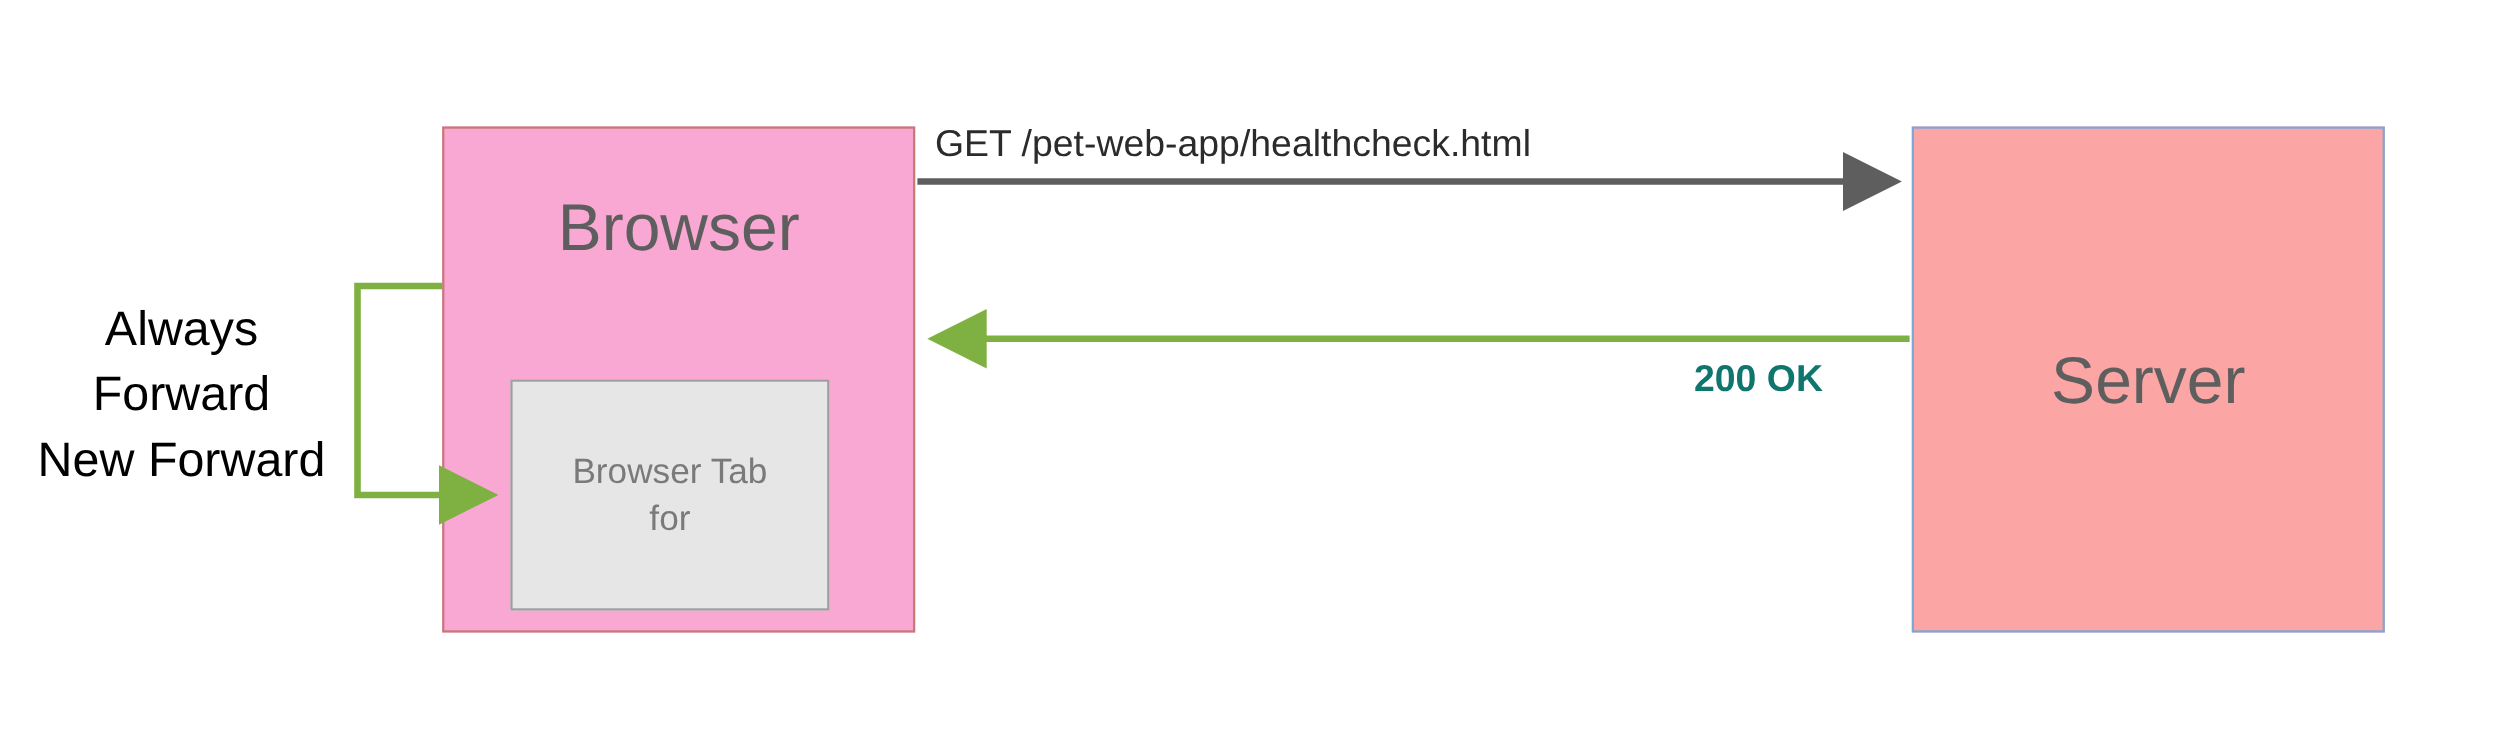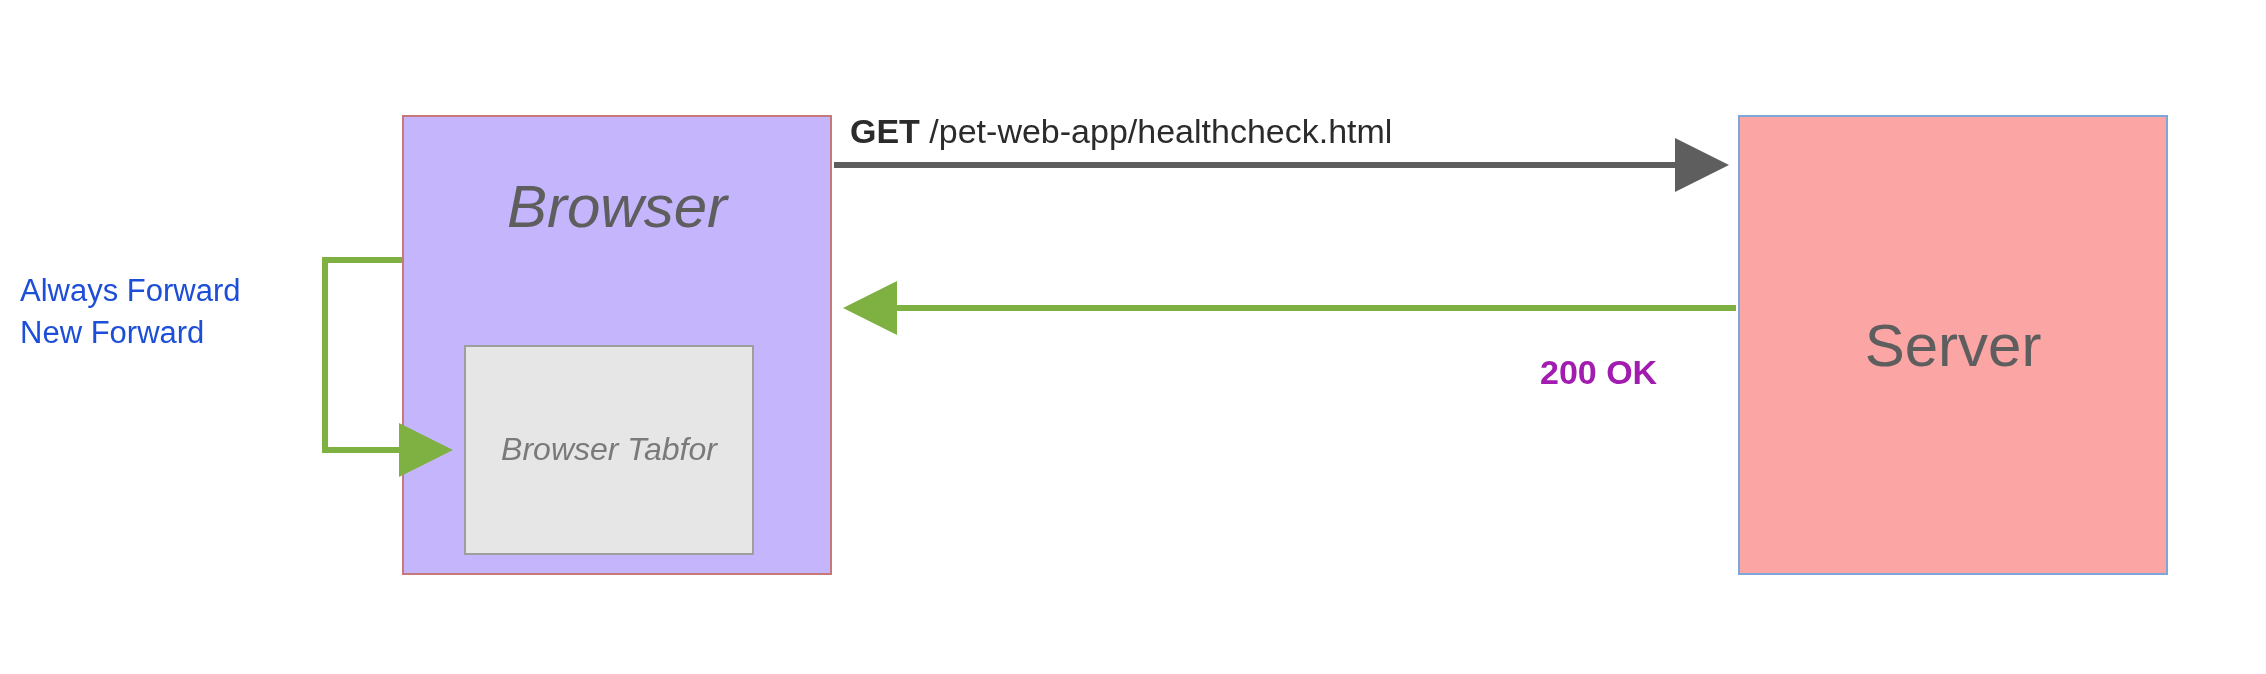--- a/index.html
+++ b/index.html
@@ -15,43 +15,43 @@
     position: relative;
     width: 2266px;
     height: 674px;
   }
   .browser-box {
     position: absolute;
     left: 402px;
     top: 115px;
     width: 430px;
     height: 460px;
-    background: #c4b5fd;
+    background: #f9a8d4;
     border: 2px solid #c77878;
     box-sizing: border-box;
-    font-style: italic;
   }
   .browser-title {
     position: absolute;
     width: 100%;
     top: 55px;
     text-align: center;
     font-size: 60px;
     color: #5e5e5e;
   }
   .tab-box {
     position: absolute;
     left: 60px;
     top: 228px;
     width: 290px;
     height: 210px;
     background: #e6e6e6;
     border: 2px solid #9e9e9e;
     box-sizing: border-box;
     display: flex;
+    flex-direction: column;
     align-items: center;
     justify-content: center;
     font-size: 32px;
     line-height: 1.35;
     color: #7a7a7a;
     text-align: center;
   }
   .server-box {
     position: absolute;
     left: 1738px;
@@ -67,44 +67,43 @@
   }
   .server-title {
     font-size: 60px;
     color: #5e5e5e;
   }
   .forward-label {
     position: absolute;
     left: 20px;
     top: 270px;
     width: 290px;
-    text-align: left;
-    font-size: 31px;
+    text-align: center;
+    font-size: 44px;
     line-height: 1.35;
-    color: #1d4ed8;
+    color: #000000;
   }
   .req-label {
     position: absolute;
     left: 850px;
     top: 112px;
     font-size: 34px;
     color: #2b2b2b;
   }
   .req-label .bold {
-    font-weight: 700;
+    font-weight: 400;
     text-align: right;
   }
   .resp-status {
     position: absolute;
     left: 1540px;
     top: 325px;
     font-size: 34px;
     font-weight: 700;
-    color: #a21caf;
-    margin-top: 28px;
+    color: #0f766e;
   }
   .resp-cache {
     position: absolute;
     left: 1270px;
     top: 375px;
     font-size: 34px;
     color: #2b2b2b;
   }
   .resp-cache .bold {
     font-weight: 700;

